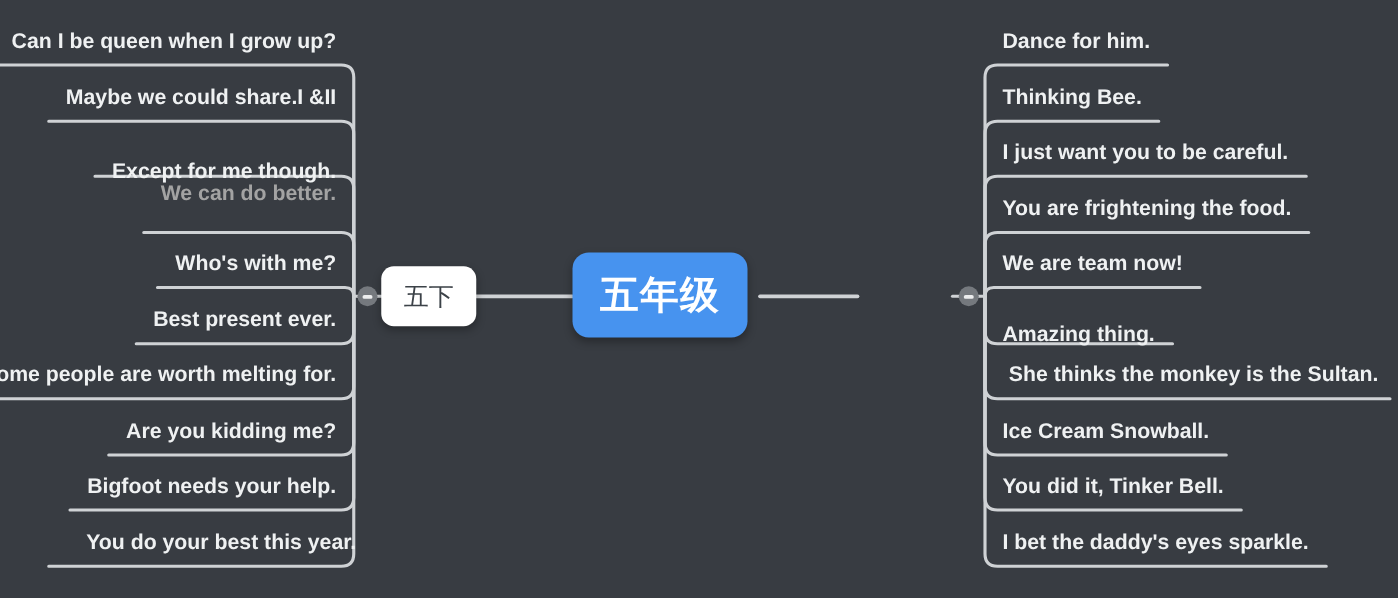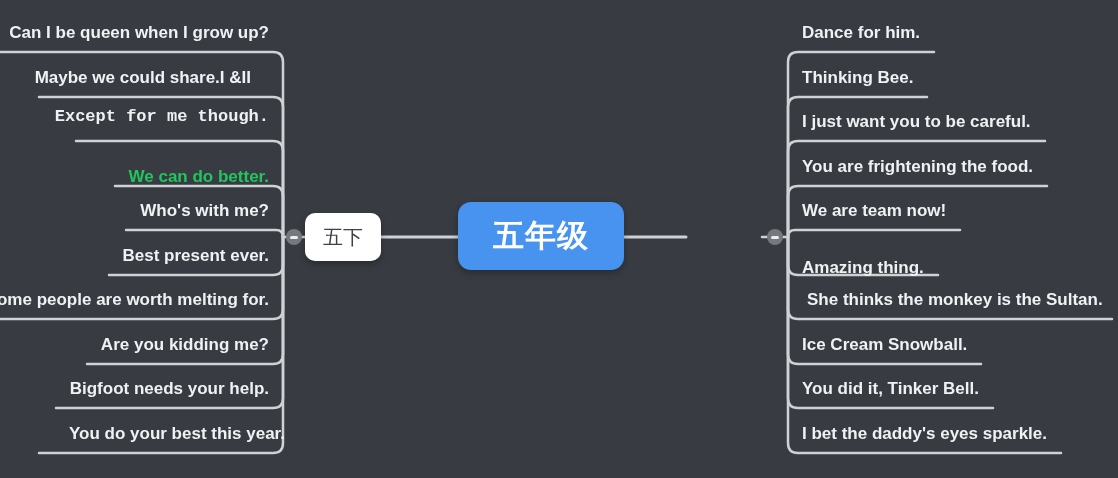--- a/index.html
+++ b/index.html
@@ -8,21 +8,21 @@
     background:#383C42;
     font-family:"Liberation Sans","DejaVu Sans",sans-serif;
   }
   #stage{position:absolute;left:0;top:0;width:1118px;height:478px}
   #wires{position:absolute;left:0;top:0;z-index:1}
   .topic{
     position:absolute;z-index:3;display:flex;align-items:center;justify-content:center;
     box-shadow:0 3px 7px rgba(0,0,0,.30);cursor:pointer;box-sizing:border-box;
   }
   #root-node{
-    left:458px;top:202px;width:166px;height:68px;border-radius:13px;
+    left:458px;top:202px;width:140px;height:68px;border-radius:13px;
     font-size:31px;font-weight:bold;letter-spacing:1px;
   }
   .branch-node{
     width:76px;height:48px;border-radius:10px;font-size:20px;font-weight:normal;
   }
   #branch-left{left:305px;top:213px}
   #branch-right{left:686px;top:213px}
   .child{
     position:absolute;z-index:2;height:36px;line-height:33px;padding:0 14px;
     font-size:17px;font-weight:bold;white-space:nowrap;cursor:pointer;
@@ -61,23 +61,23 @@
       <path d="M 993 408 H 798 Q 788 408 788 398 V 237" fill="none" stroke="#CFD2D5" stroke-width="2.5" stroke-linecap="round"></path>
       <path d="M 1061 453 H 798 Q 788 453 788 443 V 237" fill="none" stroke="#CFD2D5" stroke-width="2.5" stroke-linecap="round"></path>
       <path d="M 283 237 H 305" fill="none" stroke="#CFD2D5" stroke-width="2.5" stroke-linecap="round"></path>
       <path d="M 381 237 H 458" fill="none" stroke="#CFD2D5" stroke-width="3" stroke-linecap="round"></path>
       <path d="M 608 237 H 686" fill="none" stroke="#CFD2D5" stroke-width="3" stroke-linecap="round"></path>
       <path d="M 762 237 H 788" fill="none" stroke="#CFD2D5" stroke-width="2.5" stroke-linecap="round"></path>
     </svg>
 
   <div id="children-left">
       <div class="child" style="top: 16px; color: rgb(239, 241, 242); right: 835px;">Can I be queen when I grow up?</div>
-      <div class="child" style="top: 61px; color: rgb(239, 241, 242); right: 853px;">Maybe we could share.I &amp;II</div>
-      <div class="child" style="top: 100px; color: rgb(239, 241, 242); right: 835px; font-family: Liberation Mono, monospace;">Except for me though.</div>
-      <div class="child" style="top: 160px; color: #22c55e; right: 835px; text-align: center;">We can do better.</div>
+      <div class="child" style="top: 61px; color: rgb(239, 241, 242); right: 835px;">Maybe we could share.I &amp;II</div>
+      <div class="child" style="top: 120px; color: rgb(239, 241, 242); right: 835px;">Except for me though.</div>
+      <div class="child" style="top: 138px; color: #a3a3a3; right: 835px; text-align: center;">We can do better.</div>
       <div class="child" style="top: 194px; color: rgb(239, 241, 242); right: 835px;">Who's with me?</div>
       <div class="child" style="top: 239px; color: rgb(239, 241, 242); right: 835px;">Best present ever.</div>
       <div class="child" style="top: 283px; color: rgb(239, 241, 242); right: 835px;">Some people are worth melting for.</div>
       <div class="child" style="top: 328px; color: rgb(239, 241, 242); right: 835px;">Are you kidding me?</div>
       <div class="child" style="top: 372px; color: rgb(239, 241, 242); right: 835px;">Bigfoot needs your help.</div>
       <div class="child" style="top: 417px; color: rgb(239, 241, 242); right: 819px;">You do your best this year.</div>
     </div>
   <div id="children-right">
       <div class="child" style="top: 16px; color: rgb(239, 241, 242); left: 788px;">Dance for him.</div>
       <div class="child" style="top: 61px; color: rgb(239, 241, 242); left: 788px;">Thinking Bee.</div>

